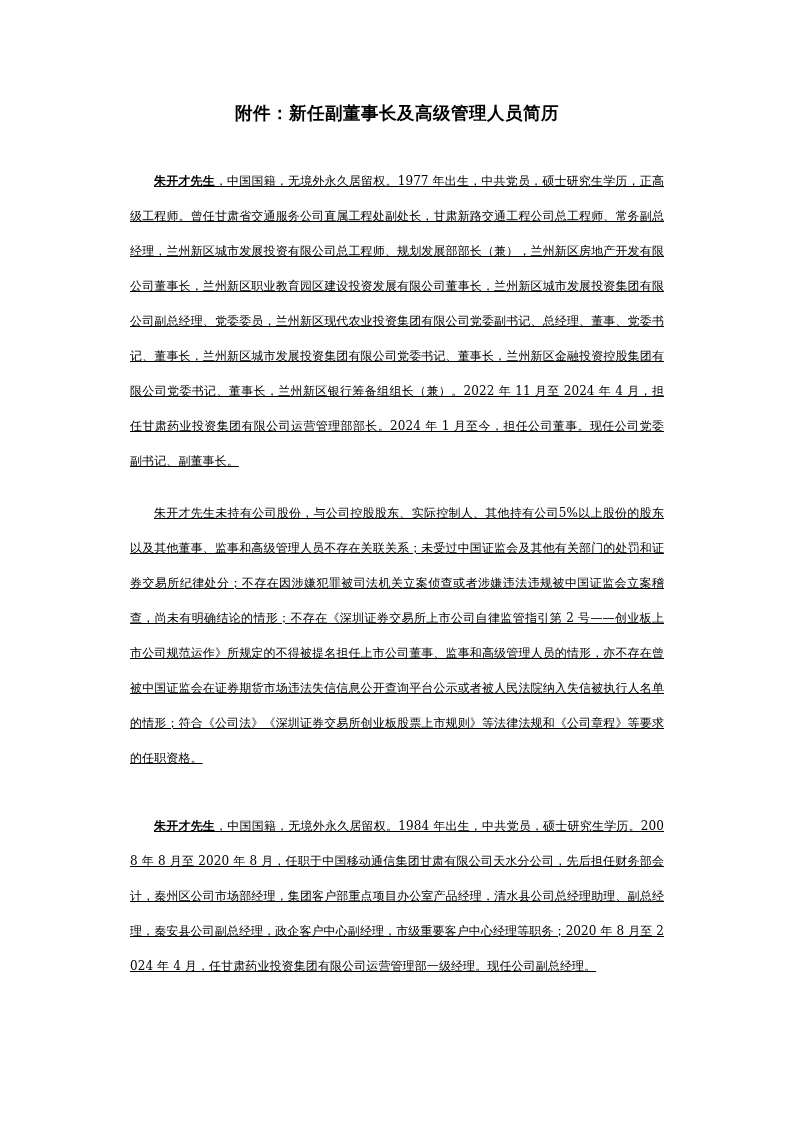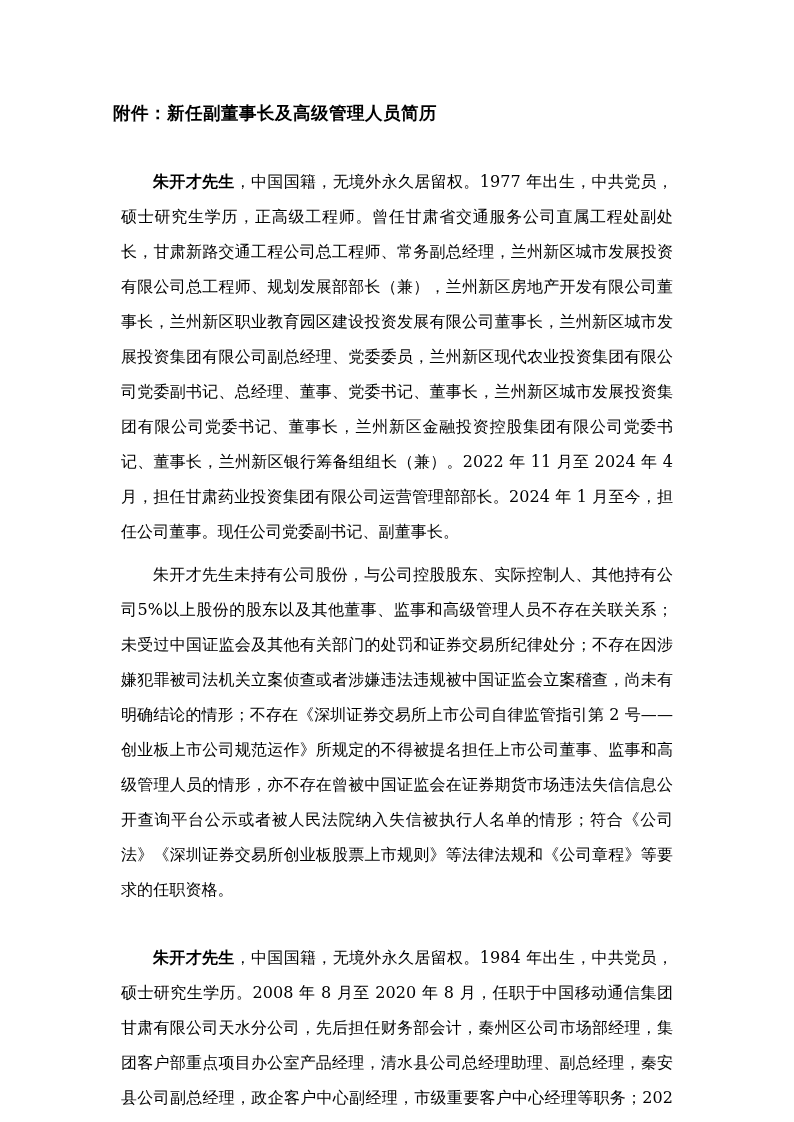--- a/index.html
+++ b/index.html
@@ -22,31 +22,32 @@
     top: 96px;
     width: 568px;
   }
   .doc-title {
     margin: 0 0 33px 0;
     font-family: "DejaVu Sans", "Liberation Sans", sans-serif;
     font-weight: bold;
     font-size: 17.5px;
     line-height: 35px;
     letter-spacing: 0.5px;
-    text-align: left;
+    text-align: center;
   }
   .para {
-    margin: 8px;
-    font-size: 16px;
+    margin: 17px;
+    font-size: 12px;
     line-height: 35px;
     text-align: justify;
     text-justify: inter-character;
     text-indent: 2em;
     letter-spacing: 0.1px;
     word-break: break-all;
+    text-decoration: underline;
   }
   .para .lead {
     font-weight: bold;
   }
   .para.gap-before {
     margin-top: 33px;
   }
 </style>
 </head>
 <body>

